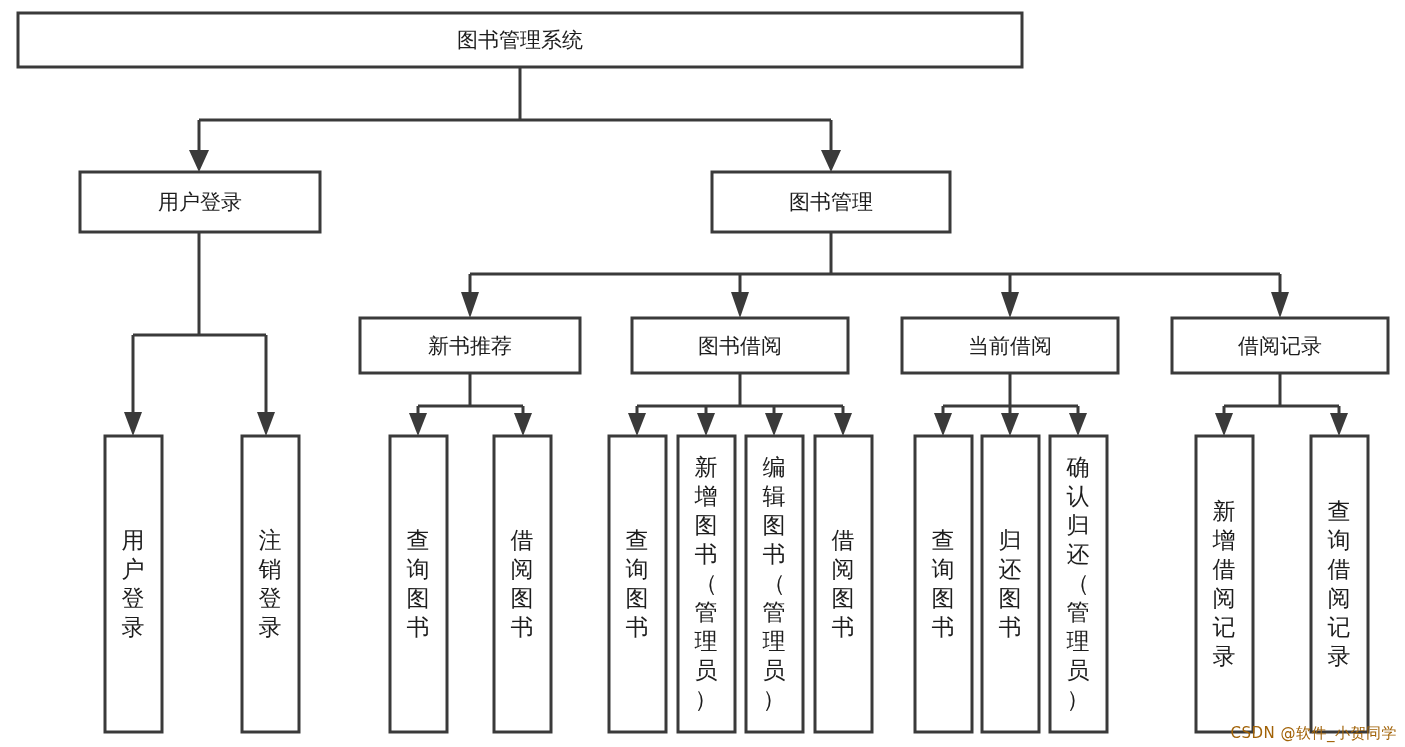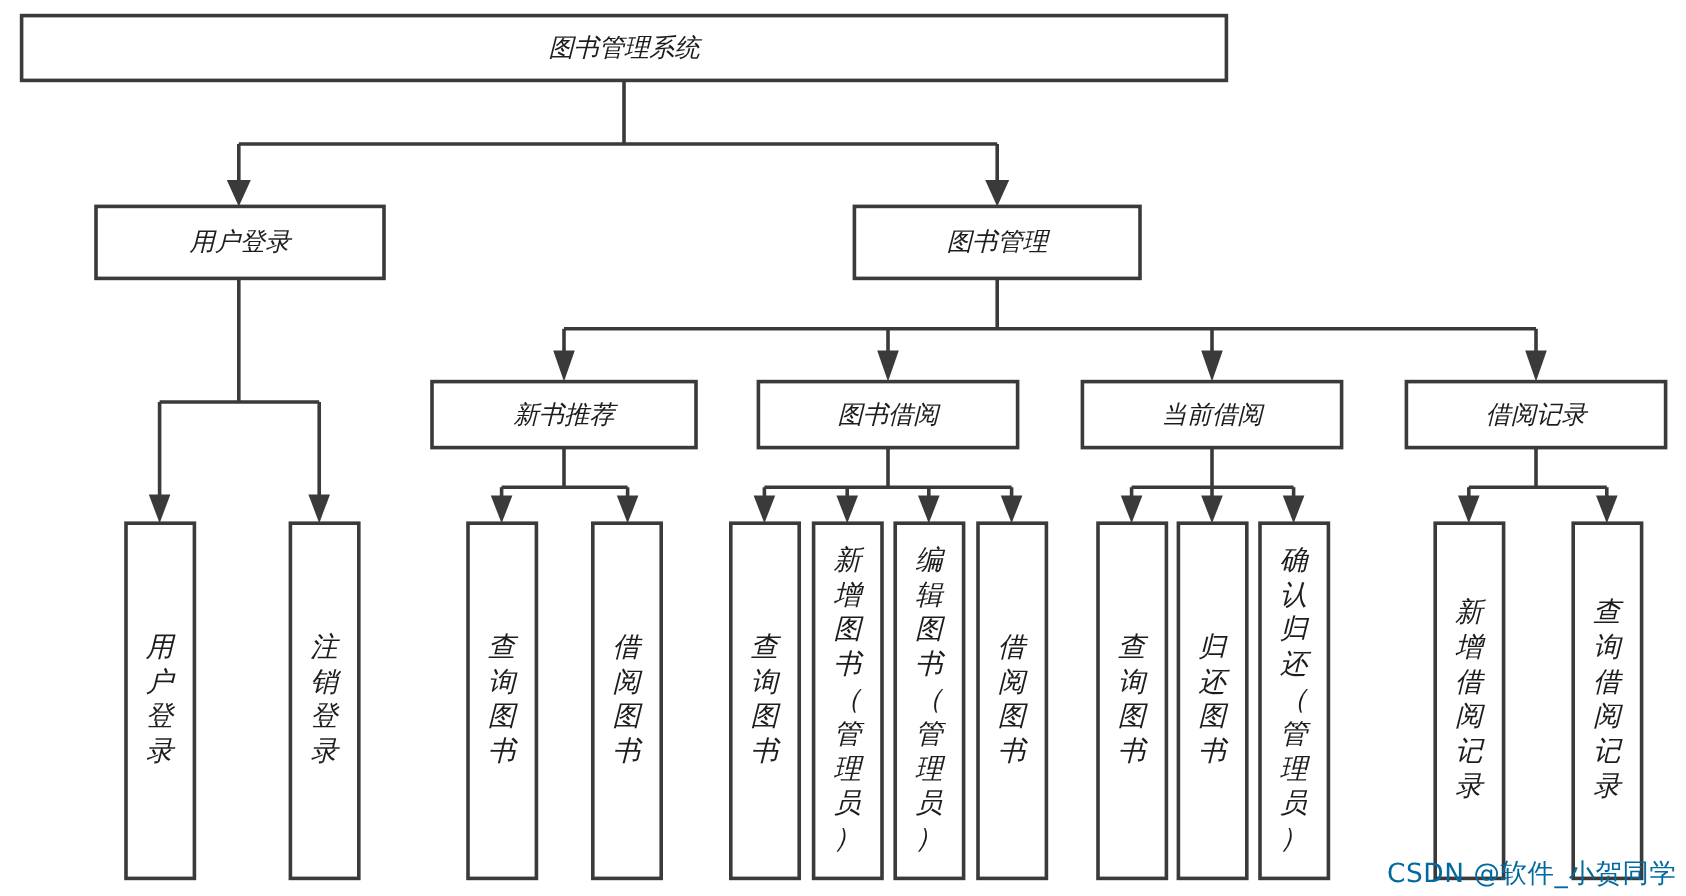--- a/index.html
+++ b/index.html
@@ -2,21 +2,21 @@
 <html><head>
 <meta charset="utf-8">
 <style>
   html,body{margin:0;padding:0;background:#ffffff;}
   body{
     width:1405px;height:747px;
     font-family:"DejaVu Sans","Liberation Sans",sans-serif;
     overflow:hidden;
     position:relative;
   }
-  #chart-root{position:absolute;left:0;top:0;width:1405px;height:574px;font-style:italic;}
+  #chart-root{position:absolute;left:0;top:0;width:1405px;height:574px;}
   svg{display:block;}
   .node-rect{fill:#ffffff;stroke:#3a3a3a;stroke-width:3;}
   .connector{stroke:#3a3a3a;stroke-width:3;fill:none;stroke-linecap:butt;}
   .arrow-head{fill:#3a3a3a;stroke:none;}
   .node-label{
     font-family:"DejaVu Sans","Liberation Sans",sans-serif;
     fill:#1d1d1d;
     font-size:21px;
     text-anchor:middle;
     dominant-baseline:middle;
@@ -25,22 +25,22 @@
     font-family:"DejaVu Sans","Liberation Sans",sans-serif;
     fill:#1d1d1d;
     font-size:23px;
     text-anchor:middle;
     dominant-baseline:middle;
   }
   .watermark{
     position:absolute;
     right:8px;bottom:4px;
     font-family:"DejaVu Sans","Liberation Sans",sans-serif;
-    font-size:22px;
-    color:#0369a1;
+    font-size:15px;
+    color:#a16207;
     letter-spacing:0.5px;
     white-space:nowrap;
     user-select:none;
   }
 </style>
 </head>
 <body>
 
 <div id="chart-root">
 <svg width="1405" height="747" viewBox="0 0 1405 747" xmlns="http://www.w3.org/2000/svg">

